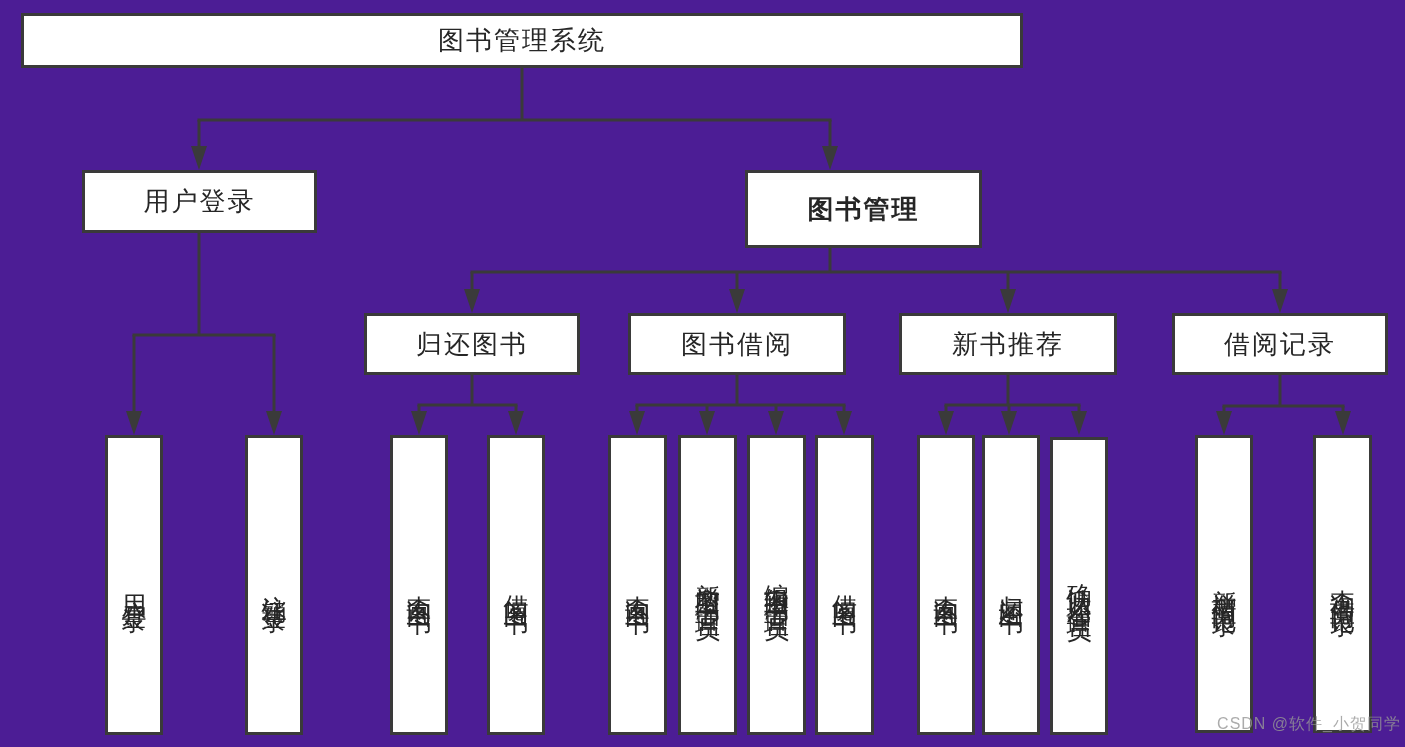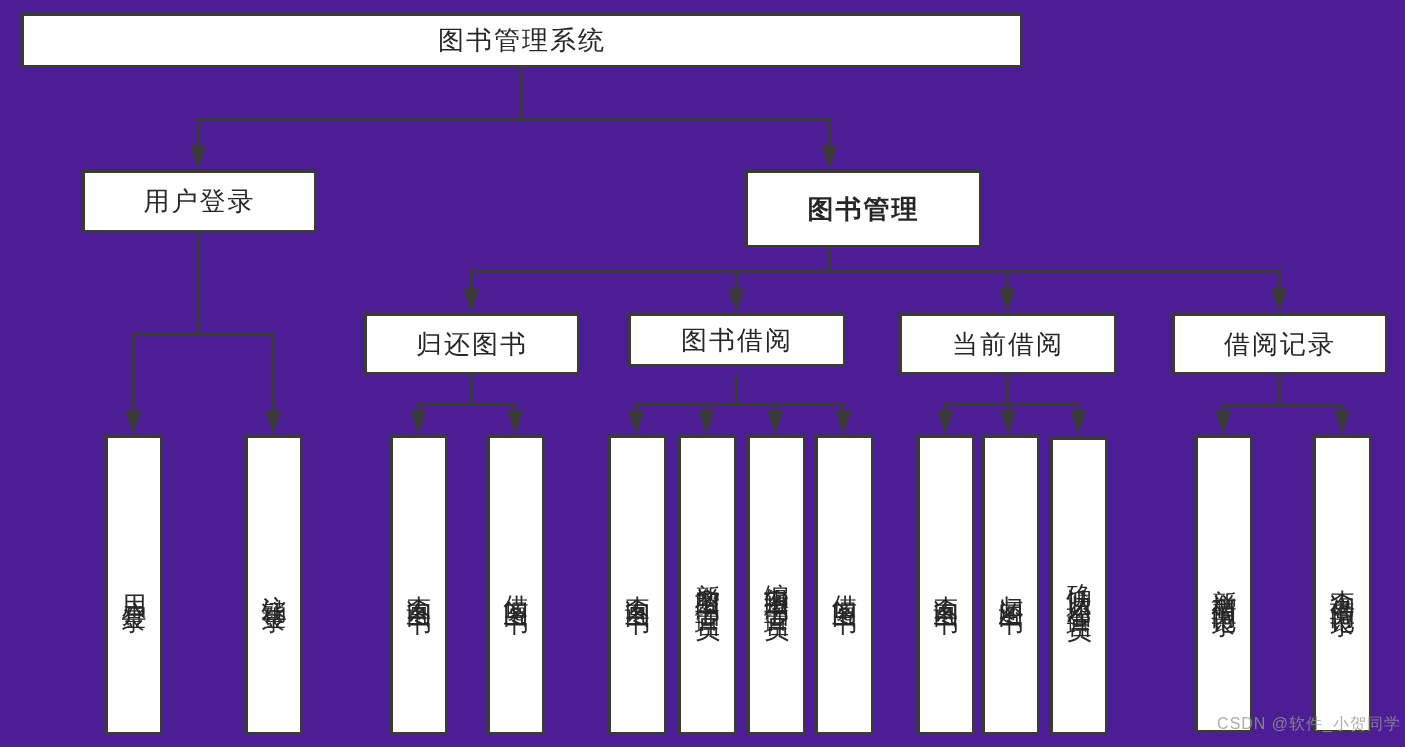--- a/index.html
+++ b/index.html
@@ -135,25 +135,25 @@
   <div class="node" style="left:82px; top:170px; width:235px; height:63px;">
     <span>用户登录</span>
   </div>
   <div class="node" style="left:745px; top:170px; width:237px; height:78px;font-weight:bold;">
     <span>图书管理</span>
   </div>
 
   <div class="node" style="left:364px; top:313px; width:216px; height:62px;">
     <span>归还图书</span>
   </div>
-  <div class="node" style="left:628px; top:313px; width:218px; height:54px;">
+  <div class="node" style="left:628px; top:313px; width:218px; height:62px;">
     <span>图书借阅</span>
   </div>
   <div class="node" style="left:899px; top:313px; width:218px; height:62px;">
-    <span>当前借阅</span>
+    <span>新书推荐</span>
   </div>
   <div class="node" style="left:1172px; top:313px; width:216px; height:62px;">
     <span>借阅记录</span>
   </div>
 
   <div class="vnode" style="left:105px; top:435px; width:58px; height:300px;">
     <span class="vlabel">用户登录</span>
   </div>
   <div class="vnode" style="left:245px; top:435px; width:58px; height:300px;">
     <span class="vlabel">注销登录</span>

